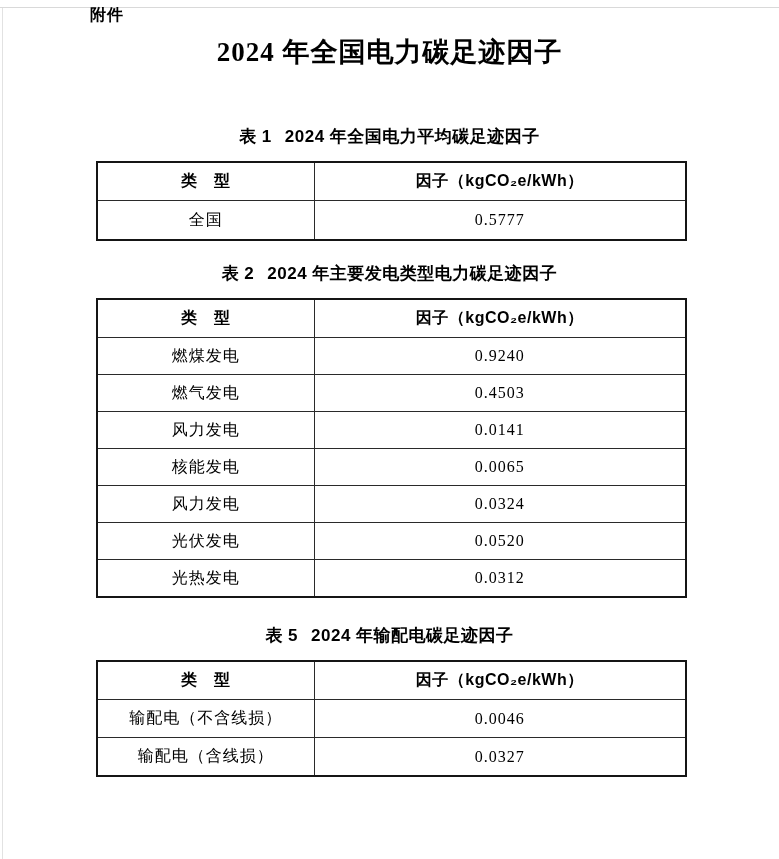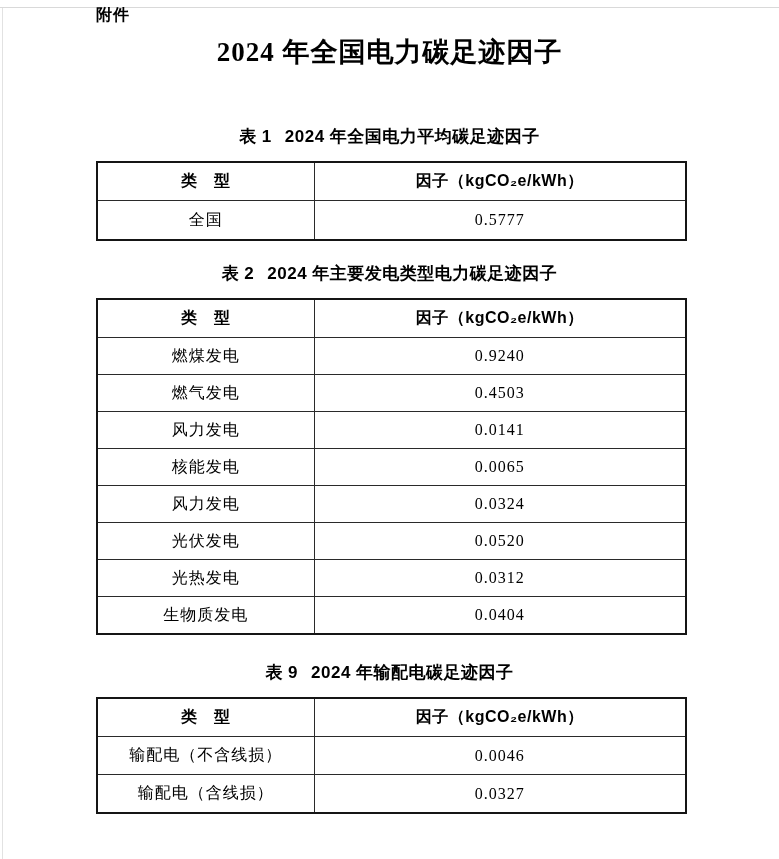--- a/index.html
+++ b/index.html
@@ -21,21 +21,21 @@
   }
   .page-left-border {
     position: absolute;
     top: 8px; bottom: 0; left: 2px;
     width: 1px;
     background: #e2e2e2;
   }
   .attachment-label {
     position: absolute;
     top: 5px;
-    left: 96px;
+    left: 90px;
     font-family: "Liberation Sans", sans-serif;
     font-weight: bold;
     font-size: 16px;
     letter-spacing: 1px;
   }
   .doc-title {
     margin: 0;
     padding-top: 34px;
     text-align: center;
     font-family: "Liberation Serif", serif;
@@ -158,29 +158,25 @@
     <td class="factor-value">0.0324</td>
   </tr>
   <tr>
     <td>光伏发电</td>
     <td class="factor-value">0.0520</td>
   </tr>
   <tr>
     <td>光热发电</td>
     <td class="factor-value">0.0312</td>
   </tr>
-  <tr>
-    <td>生物质发电</td>
-    <td class="factor-value">0.0404</td>
-  </tr>
 </tbody>
   </table>
 
 <h2 class="table-caption caption-3">
-  <span>表 9</span><span class="cap-title">2024 年输配电碳足迹因子</span>
+  <span>表 5</span><span class="cap-title">2024 年输配电碳足迹因子</span>
 </h2>
 <table class="factor-table" id="table-3">
   <colgroup>
       <col class="col-type">
       <col class="col-factor">
     </colgroup>
   <tbody>
       <tr>
     <th>类　型</th>
     <th>因子（kgCO₂e/kWh）</th>

